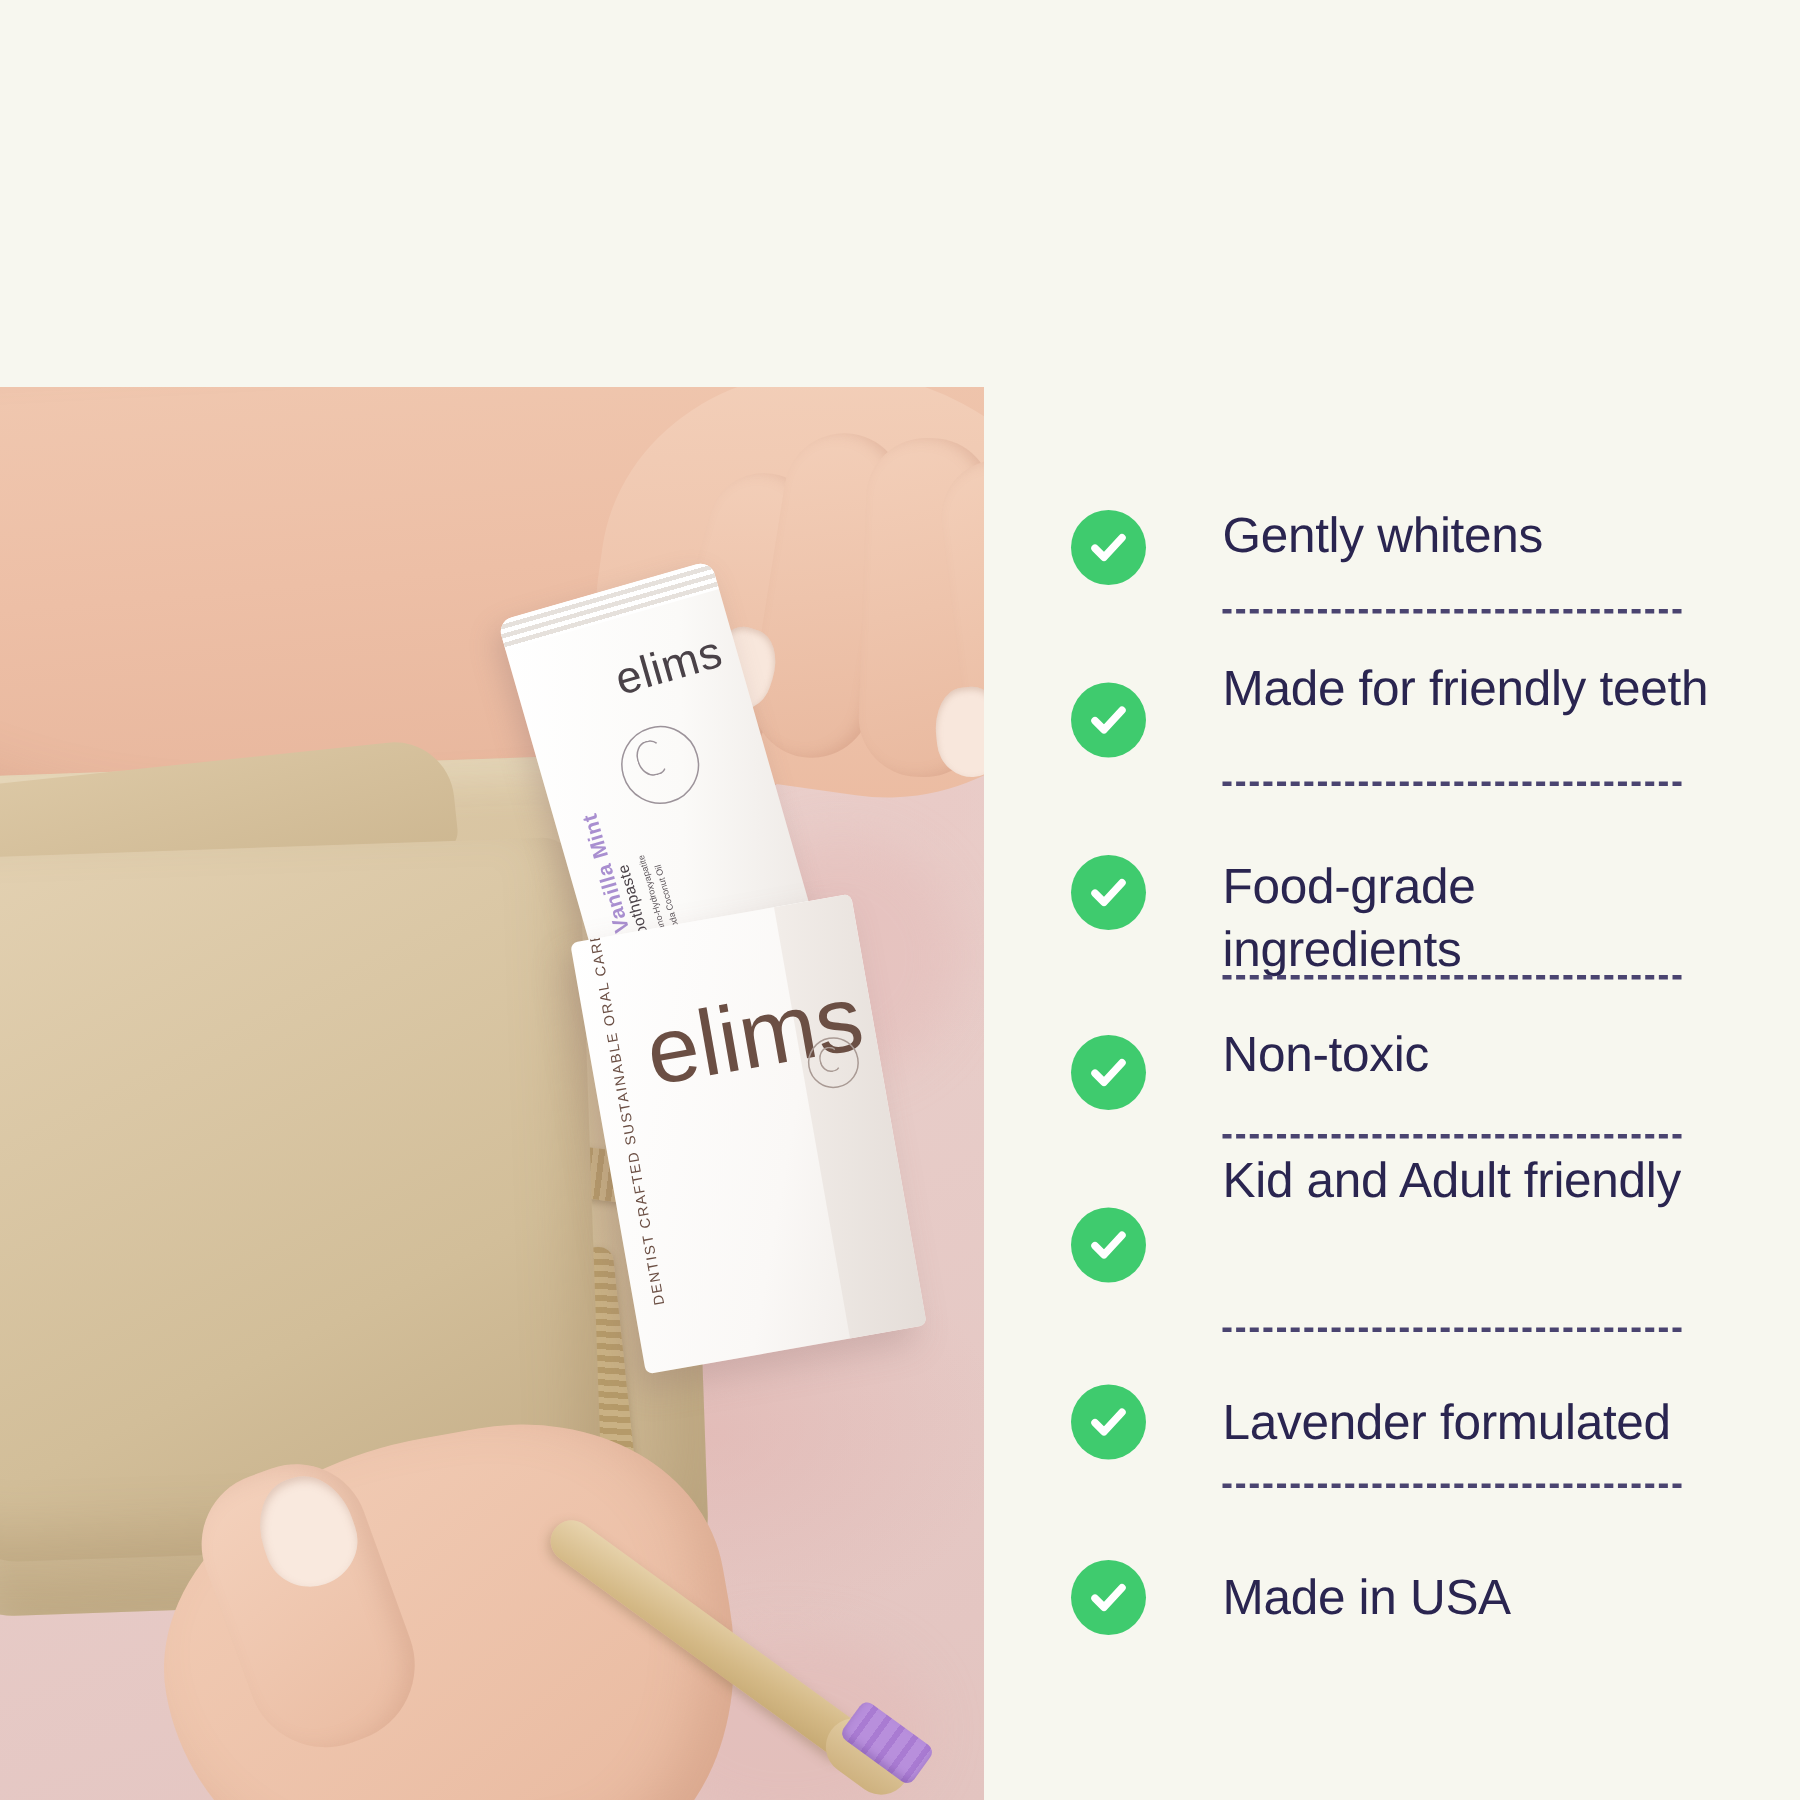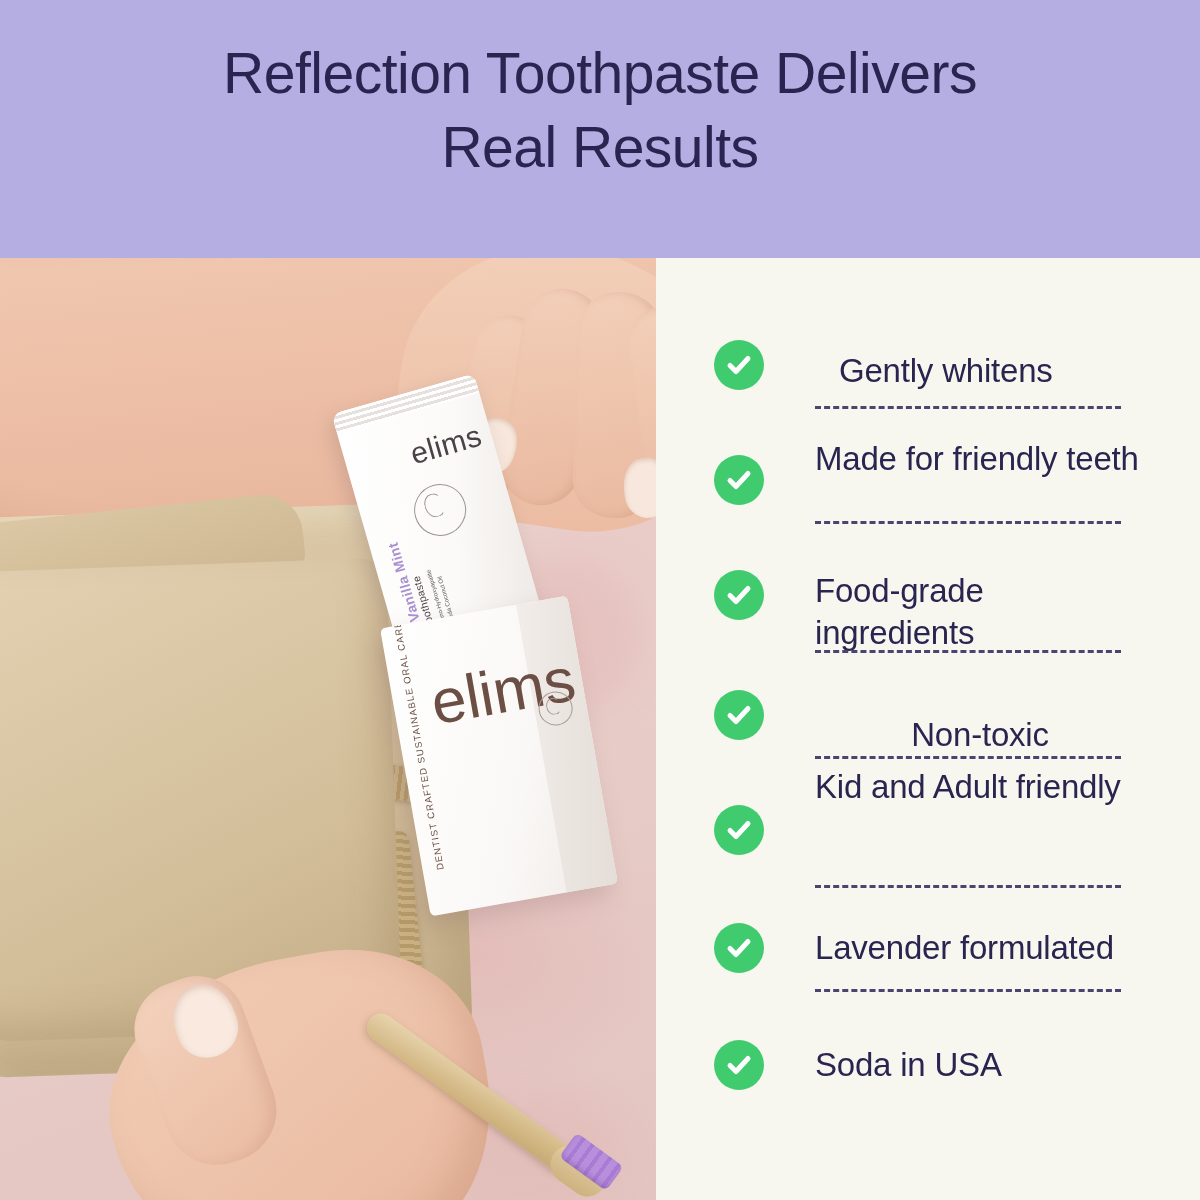--- a/index.html
+++ b/index.html
@@ -260,24 +260,20 @@
   .divider {
     position:absolute; left:159px; width:306px; height:0;
     border-top:3px dashed #4A4470;
   }
 </style>
 </head>
 <body>
 
 <div id="page">
 
-  <div id="header">
-    <div id="header-title">Reflection Toothpaste Delivers
-Real Results</div>
-  </div>
 
   <div id="photo">
 
     <div class="marble" style="left:40px;  top:640px; width:210px; height:120px;"></div>
     <div class="marble" style="left:430px; top:830px; width:190px; height:130px;"></div>
     <div class="marble" style="left:480px; top:300px; width:160px; height:160px;"></div>
 
     <div id="forearm"></div>
     <div id="hand-knuckles"></div>
     <div class="finger" id="f1"></div>
@@ -323,21 +319,21 @@
   </div>
 
   <div id="features">
 
     <div class="feature-row">
       <div class="check" style="top:82px;">
         <svg width="30" height="30" viewBox="0 0 30 30">
             <path d="M6 15.5 L12 21.5 L24 8.5" stroke="#FFFFFF" stroke-width="5" fill="none" stroke-linecap="round" stroke-linejoin="round"></path>
           </svg>
       </div>
-      <div class="feat-label" style="top:92px;margin-left:24px;">Gently whitens</div>
+      <div class="feat-label" style="top:78px;">Gently whitens</div>
       <div class="divider" style="top:148px;"></div>
     </div>
 
     <div class="feature-row">
       <div class="check" style="top:197px;">
         <svg width="30" height="30" viewBox="0 0 30 30">
             <path d="M6 15.5 L12 21.5 L24 8.5" stroke="#FFFFFF" stroke-width="5" fill="none" stroke-linecap="round" stroke-linejoin="round"></path>
           </svg>
       </div>
       <div class="feat-label" style="top:180px;">Made for friendly teeth</div>
@@ -353,21 +349,21 @@
       <div class="feat-label" style="top:312px;">Food-grade ingredients</div>
       <div class="divider" style="top:392px;"></div>
     </div>
 
     <div class="feature-row">
       <div class="check" style="top:432px;">
         <svg width="30" height="30" viewBox="0 0 30 30">
             <path d="M6 15.5 L12 21.5 L24 8.5" stroke="#FFFFFF" stroke-width="5" fill="none" stroke-linecap="round" stroke-linejoin="round"></path>
           </svg>
       </div>
-      <div class="feat-label" style="top:456px;text-align:center;">Non-toxic</div>
+      <div class="feat-label" style="top:424px;">Non-toxic</div>
       <div class="divider" style="top:498px;"></div>
     </div>
 
     <div class="feature-row">
       <div class="check" style="top:547px;">
         <svg width="30" height="30" viewBox="0 0 30 30">
             <path d="M6 15.5 L12 21.5 L24 8.5" stroke="#FFFFFF" stroke-width="5" fill="none" stroke-linecap="round" stroke-linejoin="round"></path>
           </svg>
       </div>
       <div class="feat-label" style="top:508px;">Kid and Adult friendly</div>
@@ -383,17 +379,17 @@
       <div class="feat-label" style="top:669px;">Lavender formulated</div>
       <div class="divider" style="top:731px;"></div>
     </div>
 
     <div class="feature-row">
       <div class="check" style="top:782px;">
         <svg width="30" height="30" viewBox="0 0 30 30">
             <path d="M6 15.5 L12 21.5 L24 8.5" stroke="#FFFFFF" stroke-width="5" fill="none" stroke-linecap="round" stroke-linejoin="round"></path>
           </svg>
       </div>
-      <div class="feat-label" style="top:786px;">Soda in USA</div>
+      <div class="feat-label" style="top:786px;">Made in USA</div>
     </div>
 
   </div>
 </div>
 
 </body></html>

